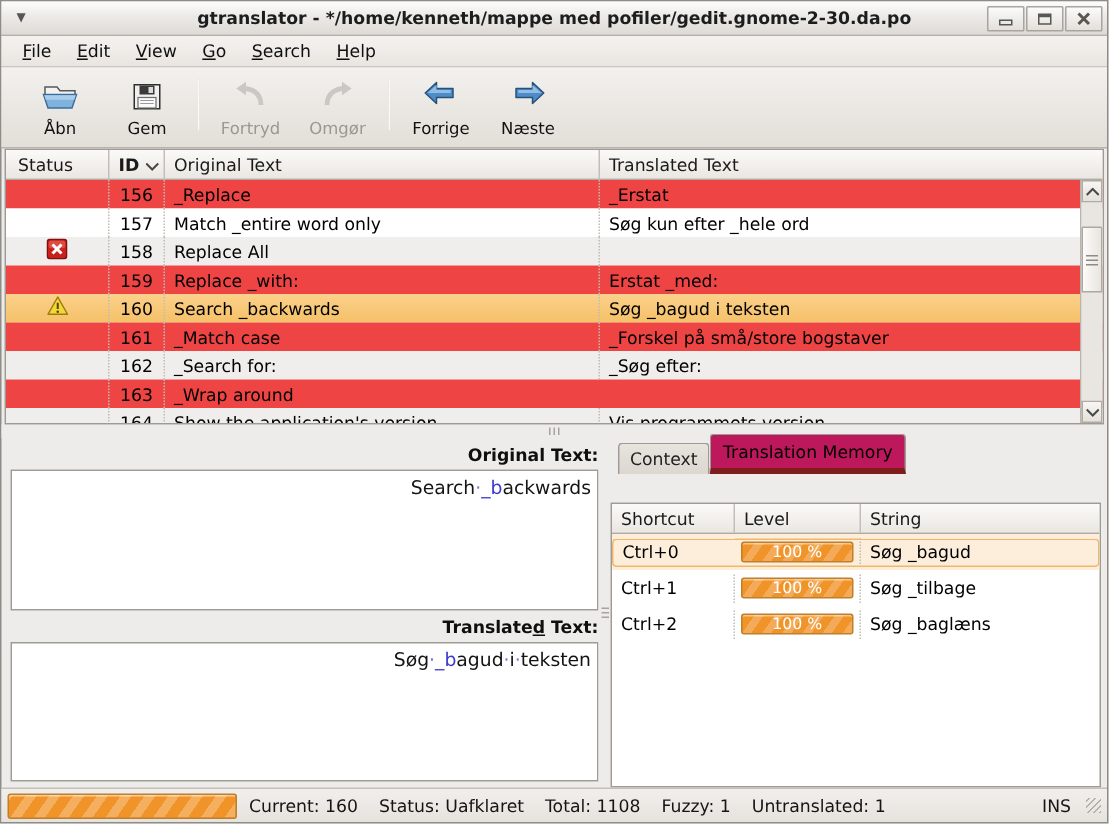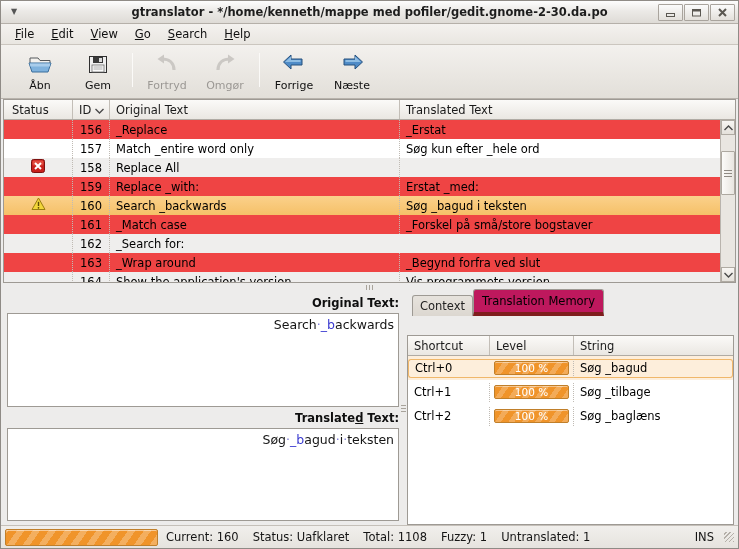--- a/index.html
+++ b/index.html
@@ -419,21 +419,21 @@
       </span>
       <span class="tb-label">Næste</span>
     </div>
   </div>
 
   <div id="body-area">
 
     <div id="list-pane">
       <div id="list-head">
         <div class="col-head c-status" style="justify-content:flex-start;padding-left:8px;">Status</div>
-        <div class="col-head c-id" style="justify-content:flex-start;padding-left:6px;gap:4px;">
+        <div class="col-head c-id" style="justify-content:flex-start;padding-left:6px;gap:4px;font-weight:bold;">
           <span>ID</span>
           <span>
             <svg width="9" height="6" viewBox="0 0 9 6">
                 <path d="M0.5 1 L4.5 5 L8.5 1" stroke="#4a4a4a" stroke-width="1.4" fill="none"></path>
               </svg>
           </span>
         </div>
         <div class="col-head c-orig">Original Text</div>
         <div class="col-head c-trans">Translated Text</div>
       </div>
@@ -494,27 +494,27 @@
           <div class="cell c-status"></div>
           <div class="cell c-id">161</div>
           <div class="cell c-orig">_Match case</div>
           <div class="cell c-trans">_Forskel på små/store bogstaver</div>
         </div>
 
         <div class="row even">
           <div class="cell c-status"></div>
           <div class="cell c-id">162</div>
           <div class="cell c-orig">_Search for:</div>
+          <div class="cell c-trans">_Søg efter:</div>
         </div>
 
         <div class="row odd">
           <div class="cell c-status"></div>
           <div class="cell c-id">163</div>
           <div class="cell c-orig">_Wrap around</div>
-          <div class="cell c-trans">_Begynd forfra ved slut</div>
         </div>
 
         <div class="row even">
           <div class="cell c-status"></div>
           <div class="cell c-id">164</div>
           <div class="cell c-orig">Show the application's version</div>
           <div class="cell c-trans">Vis programmets version</div>
         </div>
 
         <div id="list-scroll">

